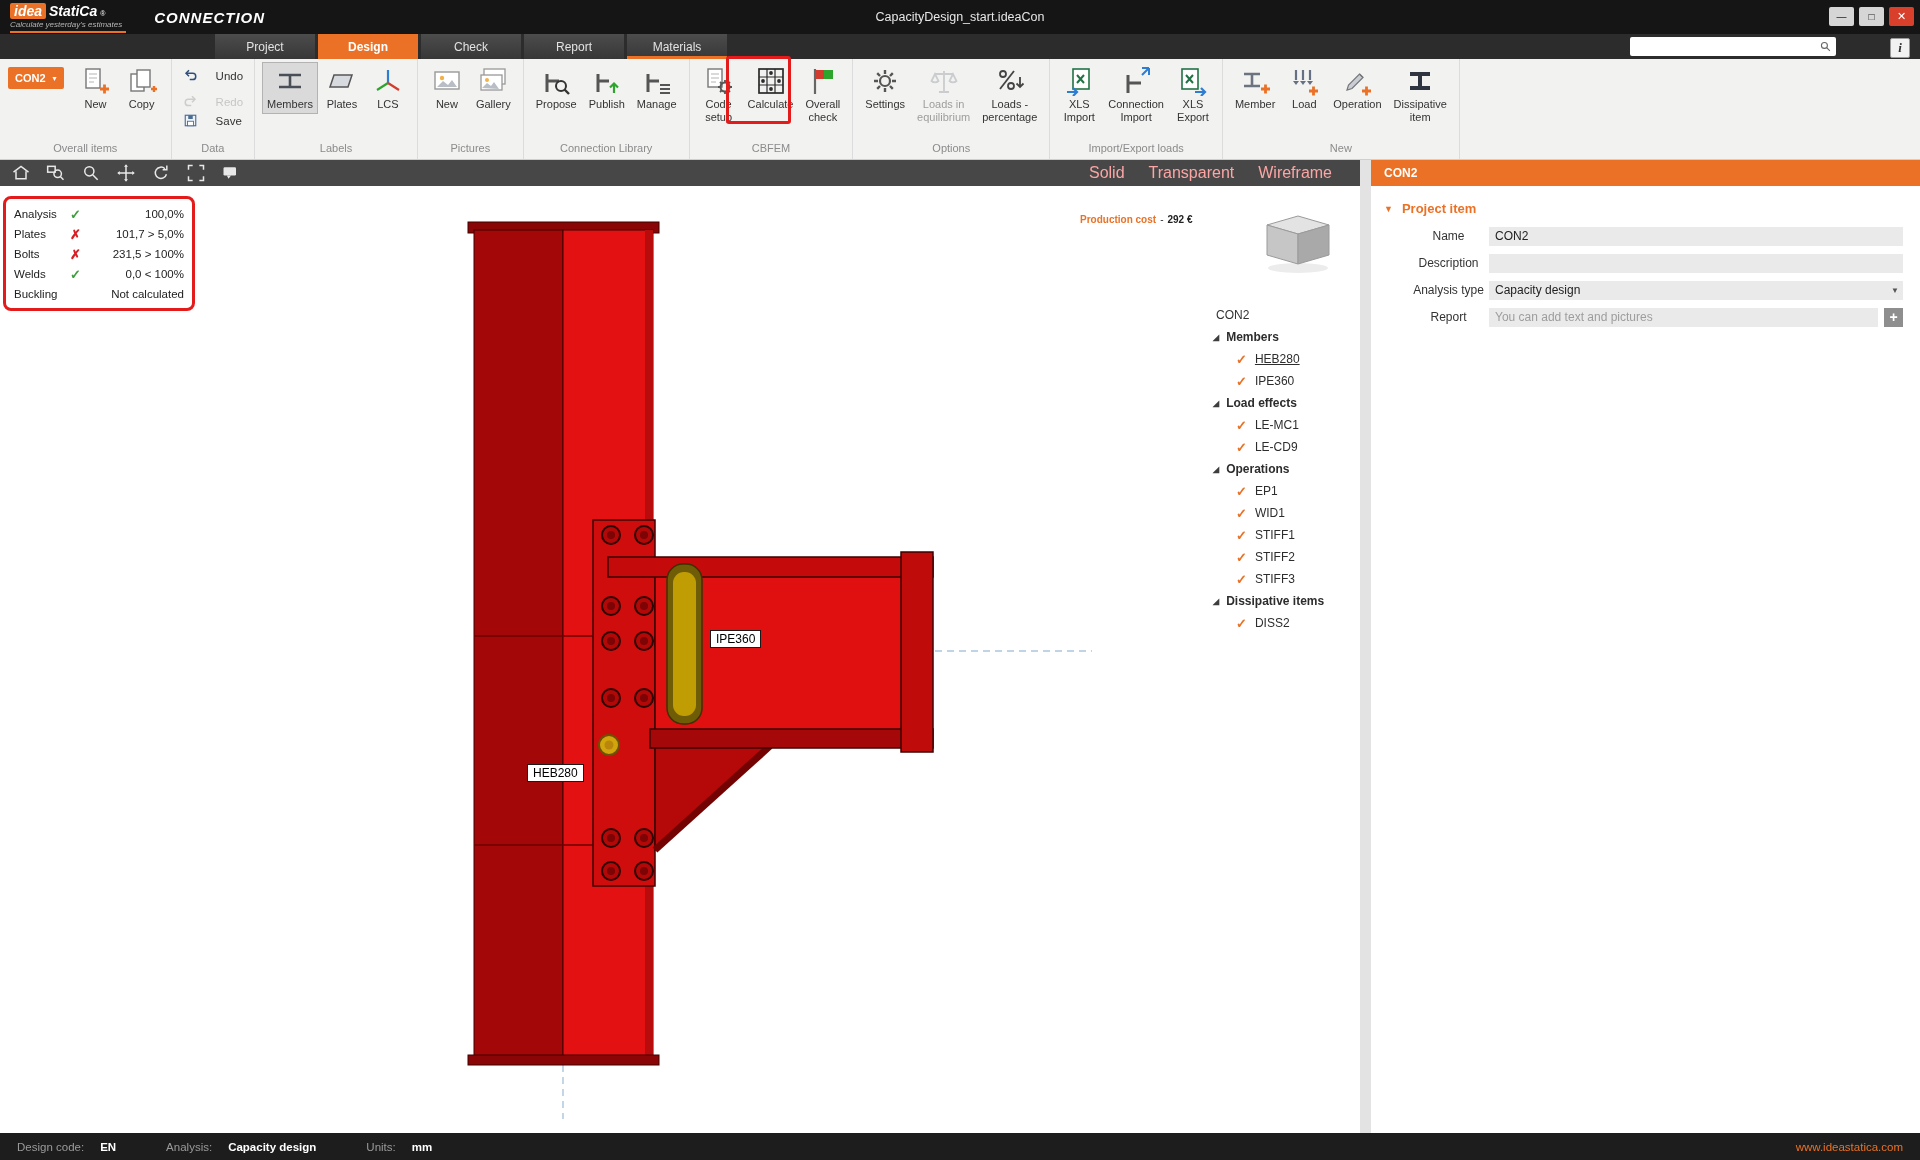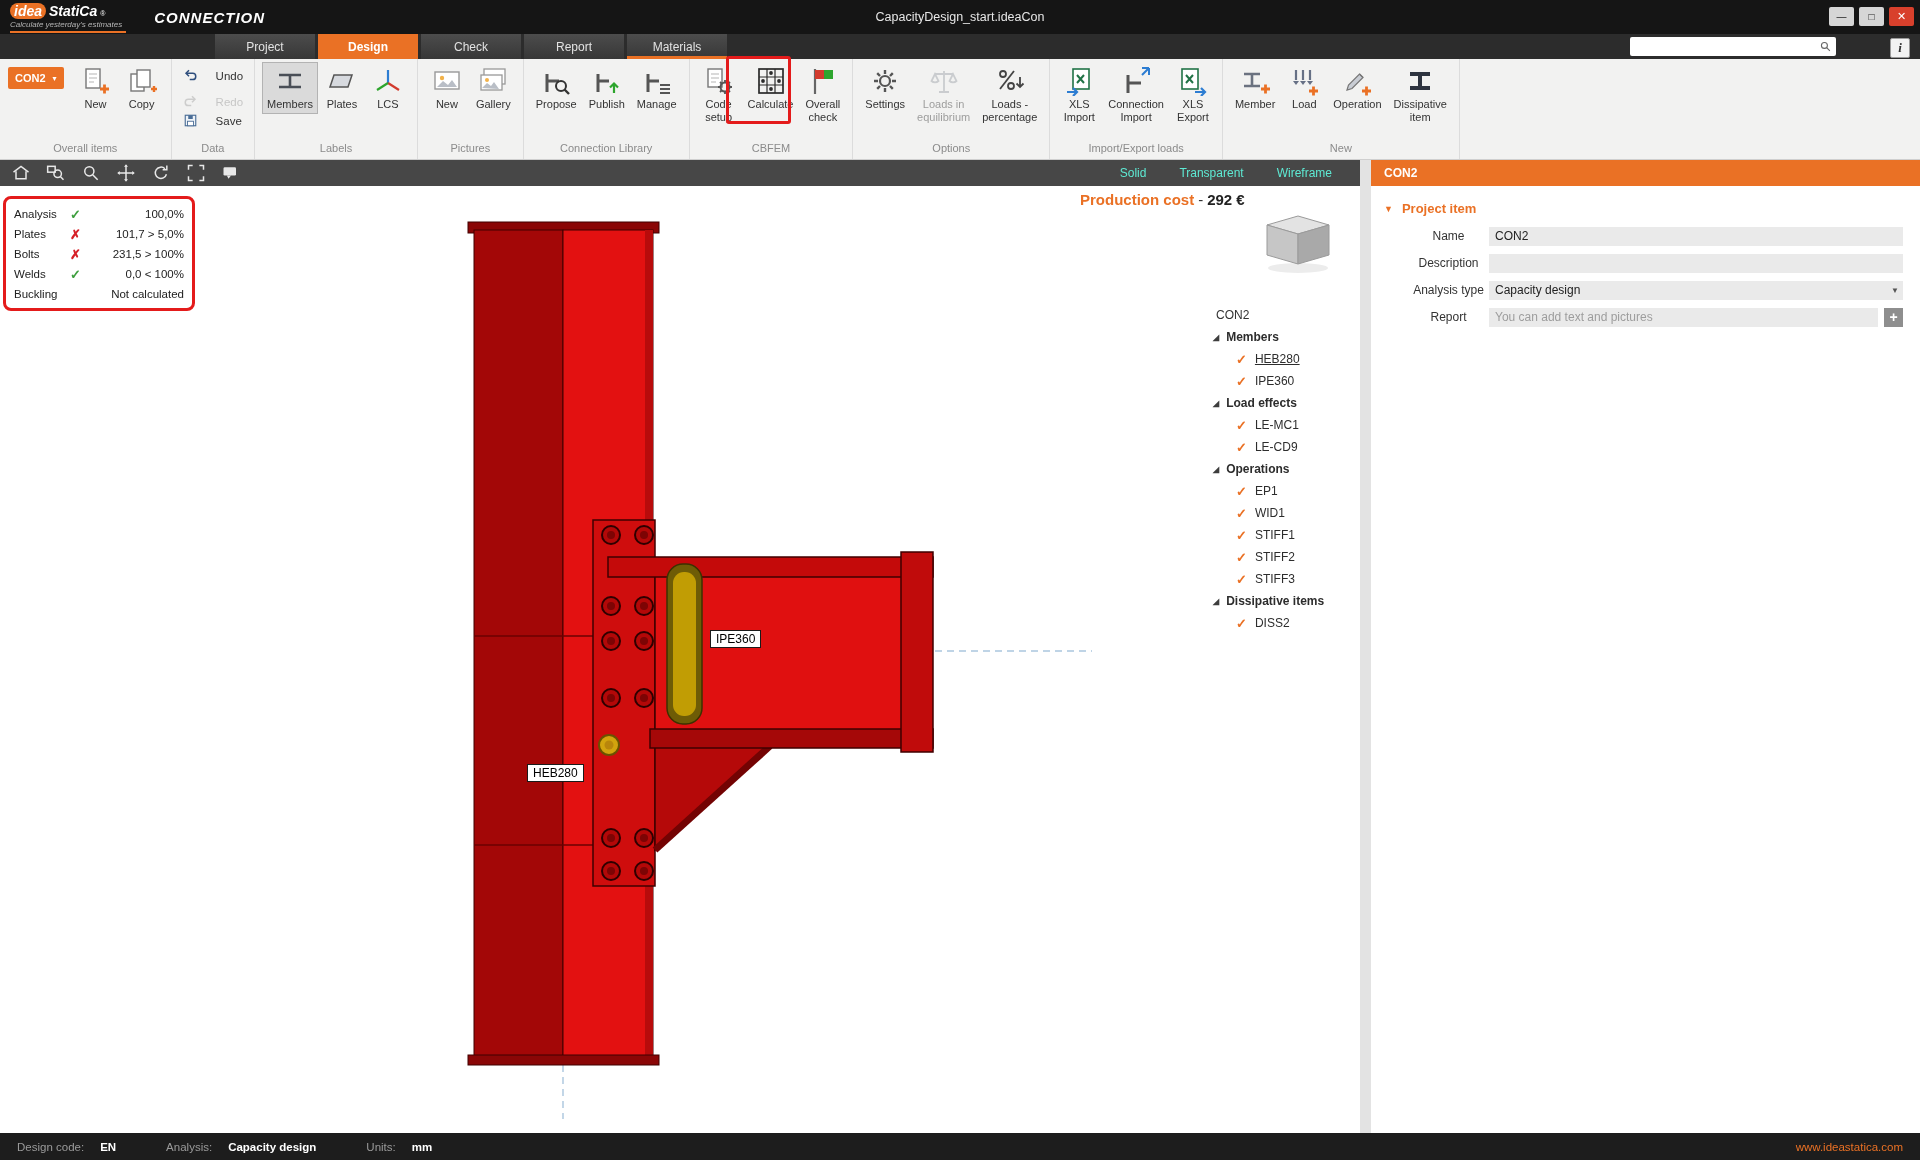--- a/index.html
+++ b/index.html
@@ -6,21 +6,21 @@
   html,body{background:#777;}
   #app{position:relative;width:1920px;height:1160px;background:#fff;overflow:hidden;
        font-family:"Liberation Sans",sans-serif;}
 
   
   #titlebar{position:absolute;left:0;top:0;width:1920px;height:34px;background:#151515;
             display:flex;align-items:center;}
   #logo{margin-left:10px;border-bottom:2px solid #ea7125;padding:2px 4px 2px 0;}
   .logo-line{display:flex;align-items:baseline;gap:3px;}
   #logo-idea{background:#ea7125;color:#fff;font-weight:bold;font-style:italic;
-             font-size:14px;padding:0 4px;border-radius:8px;}
+             font-size:14px;padding:0 4px;border-radius:2px;}
   #logo-statica{color:#fff;font-weight:bold;font-style:italic;font-size:14px;}
   .logo-line sup{color:#fff;font-size:7px;}
   #tagline{color:#b5b5b5;font-style:italic;font-size:8px;margin-top:1px;}
   #app-name{color:#fff;font-style:italic;font-weight:bold;font-size:15px;
             letter-spacing:1px;margin-left:28px;}
   #doc-title{position:absolute;left:50%;transform:translateX(-50%);color:#e6e6e6;font-size:12.5px;}
   #win-controls{position:absolute;right:6px;top:7px;display:flex;gap:5px;}
   .winbtn{width:25px;height:19px;display:flex;align-items:center;justify-content:center;
           font-size:10px;border-radius:2px;background:#d6d6d6;color:#222;cursor:pointer;}
   .winbtn.close{background:#d8402c;color:#fff;font-size:11px;}
@@ -66,36 +66,36 @@
             gap:7px;cursor:pointer;height:22px;}
   #con2-btn .caret{font-size:8px;font-weight:normal;}
   .highlight-box{position:absolute;border:3px solid #e41b1b;border-radius:3px;pointer-events:none;}
 
   
   #vtoolbar{position:absolute;left:0;top:160px;width:1360px;height:26px;background:#474747;
             display:flex;align-items:center;padding:0 10px;gap:13px;}
   .vtbtn{width:22px;height:22px;display:flex;align-items:center;justify-content:center;cursor:pointer;}
   .vtbtn svg{width:20px;height:20px;display:block;}
   #vt-right{margin-left:auto;display:flex;gap:24px;margin-right:18px;}
-  .vtmode{color:#5eead4;font-size:12px;cursor:pointer;margin-left:9px;}
+  .vtmode{color:#fca5a5;font-size:16px;cursor:pointer;}
 
   
   #viewport{position:absolute;left:0;top:186px;width:1360px;height:947px;background:#fff;overflow:hidden;}
   #model{position:absolute;left:0;top:0;}
   .model-label{position:absolute;background:#fff;border:1px solid #1a1a1a;color:#000;
                font-size:12px;padding:1px 5px;cursor:pointer;}
   #analysis-panel{position:absolute;left:3px;top:10px;width:192px;background:#fff;
                   border:3px solid #e41b1b;border-radius:8px;padding:5px 8px 4px;}
   .arow{display:flex;align-items:center;height:20px;font-size:11.5px;color:#222;}
   .arow .alabel{width:56px;}
   .arow .aicon{width:22px;font-weight:bold;font-size:13px;}
   .arow .aicon.pass{color:#3f9f3f;}
   .arow .aicon.fail{color:#d62027;}
   .arow .aval{flex:1;text-align:right;}
-  #production-cost{position:absolute;left:1080px;top:5px;font-size:15px;white-space:nowrap;}
+  #production-cost{position:absolute;left:1080px;top:28px;font-size:10px;white-space:nowrap;}
   #production-cost .pc-label{color:#ea7125;font-weight:bold;}
   #production-cost .pc-sep{color:#333;margin:0 4px;}
   #production-cost .pc-value{color:#222;font-weight:bold;}
   #navcube{position:absolute;left:1253px;top:24px;cursor:pointer;}
 
   
   #tree{position:absolute;left:1205px;top:118px;width:155px;font-size:12px;color:#2d2d2d;}
   .trow{height:22px;display:flex;align-items:center;cursor:pointer;}
   .trow.root{padding-left:11px;font-size:12px;color:#333;}
   .trow.group{font-weight:bold;gap:7px;padding-left:8px;}

